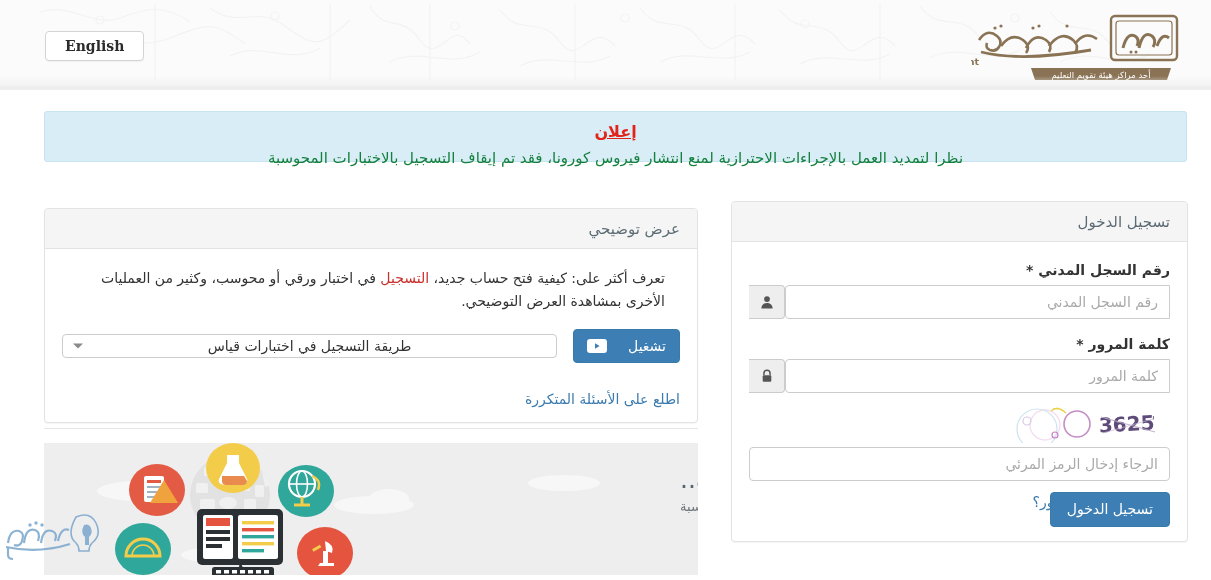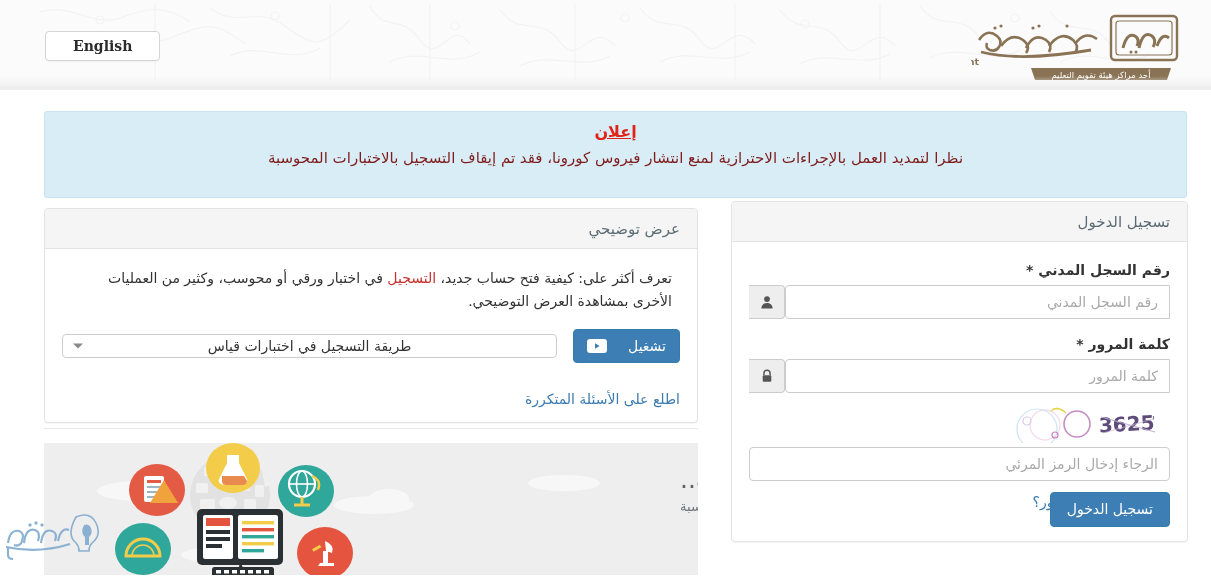--- a/index.html
+++ b/index.html
@@ -26,21 +26,21 @@
     position: absolute; left: 0; right: 0; bottom: 0; height: 14px;
     background: linear-gradient(to bottom, rgba(255,255,255,0), #efefef);
   }
   .header-rule {
     position: absolute; left: 0; right: 0; bottom: 0; height: 4px;
     background: #eeeeee;
   }
   .lang-btn {
     position: absolute; left: 45px; top: 31px;
     height: 30px; min-width: 70px;
-    padding: 0 27px;
+    padding: 0 19px;
     display: flex; align-items: center; justify-content: center;
     background: #ffffff;
     border: 1px solid #d4d4d4;
     border-radius: 4px;
     font-family: "DejaVu Serif", "Liberation Serif", serif;
     font-size: 14px; font-weight: 700; color: #2b2b2b;
     cursor: pointer;
     box-shadow: 0 1px 1px rgba(0,0,0,0.04);
   }
   .logo-wrap {
@@ -52,37 +52,37 @@
   .page {
     position: relative;
     width: 1211px;
     background: #ffffff;
     padding: 0;
   }
 
   
   .announce {
     position: absolute; left: 44px; top: 21px;
-    width: 1143px; height: 87px;
+    width: 1143px; height: 51px;
     background: #d9edf7;
     border: 1px solid #c7e2f1;
     border-radius: 3px;
     text-align: center;
     padding-top: 9px;
   }
   .announce-title {
     color: #e2231a;
     font-size: 16px;
     font-weight: 700;
     text-decoration: underline;
     line-height: 22px;
     margin-bottom: 4px;
   }
   .announce-body {
-    color: #7f1d1d;
+    color: #15803d;
     font-size: 15px;
     line-height: 22px;
   }
 
   
   .panel {
     position: absolute;
     background: #ffffff;
     border: 1px solid #e3e3e3;
     border-radius: 4px;
@@ -170,21 +170,21 @@
     display: flex; justify-content: flex-start;
     margin-top: -19px;
   }
 
   
   #demo-panel { left: 44px; top: 118px; width: 654px; }
   .demo-text {
     font-size: 14px; color: #333;
     line-height: 23px;
     text-align: right;
-    margin: 2px 8px 16px;
+    margin: 2px 15px 16px;
   }
   .demo-text .hl { color: #c9302c; }
   .demo-controls {
     display: flex; flex-direction: row-reverse;
     align-items: center; gap: 16px;
   }
   .select-box {
     position: relative;
     flex: 1;
     height: 24px;

